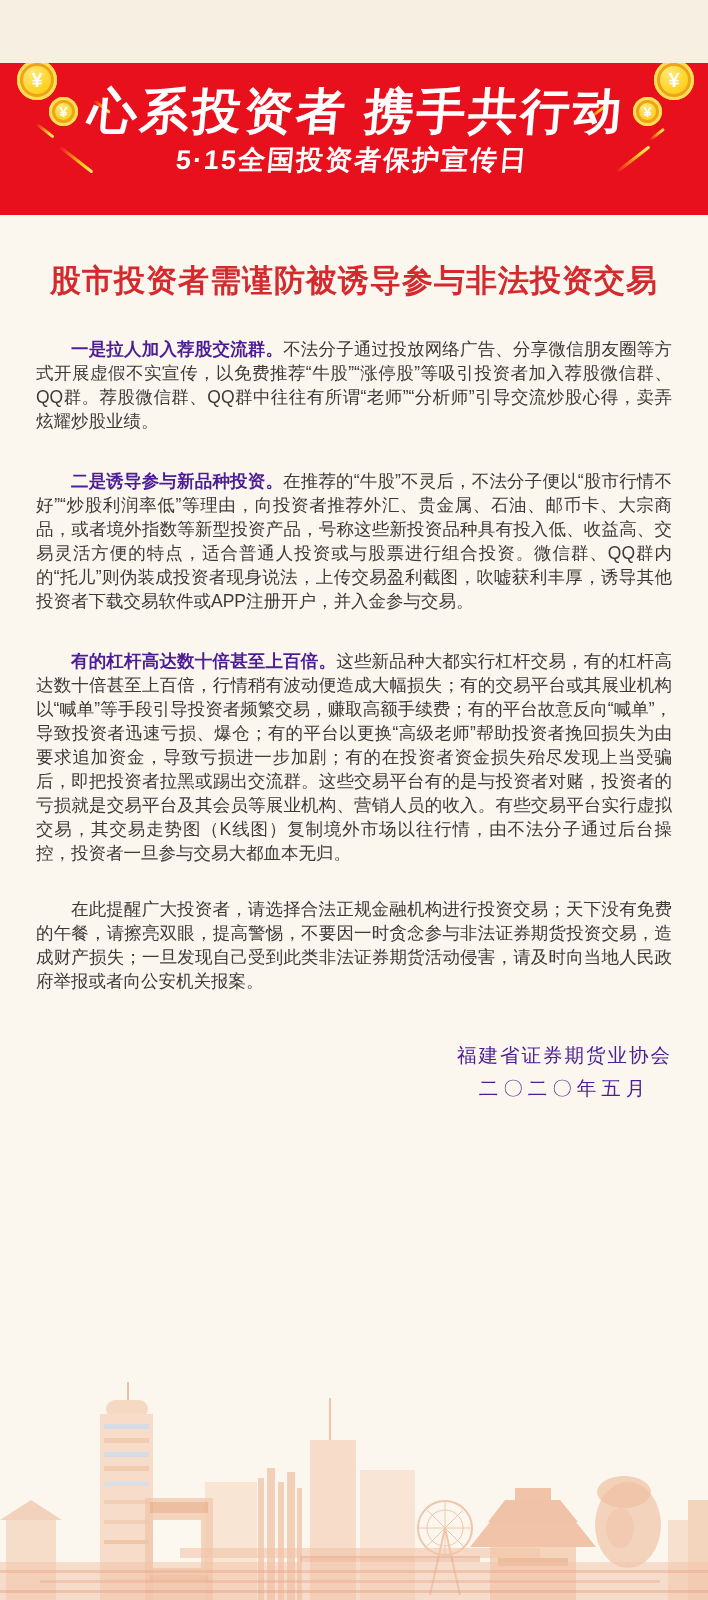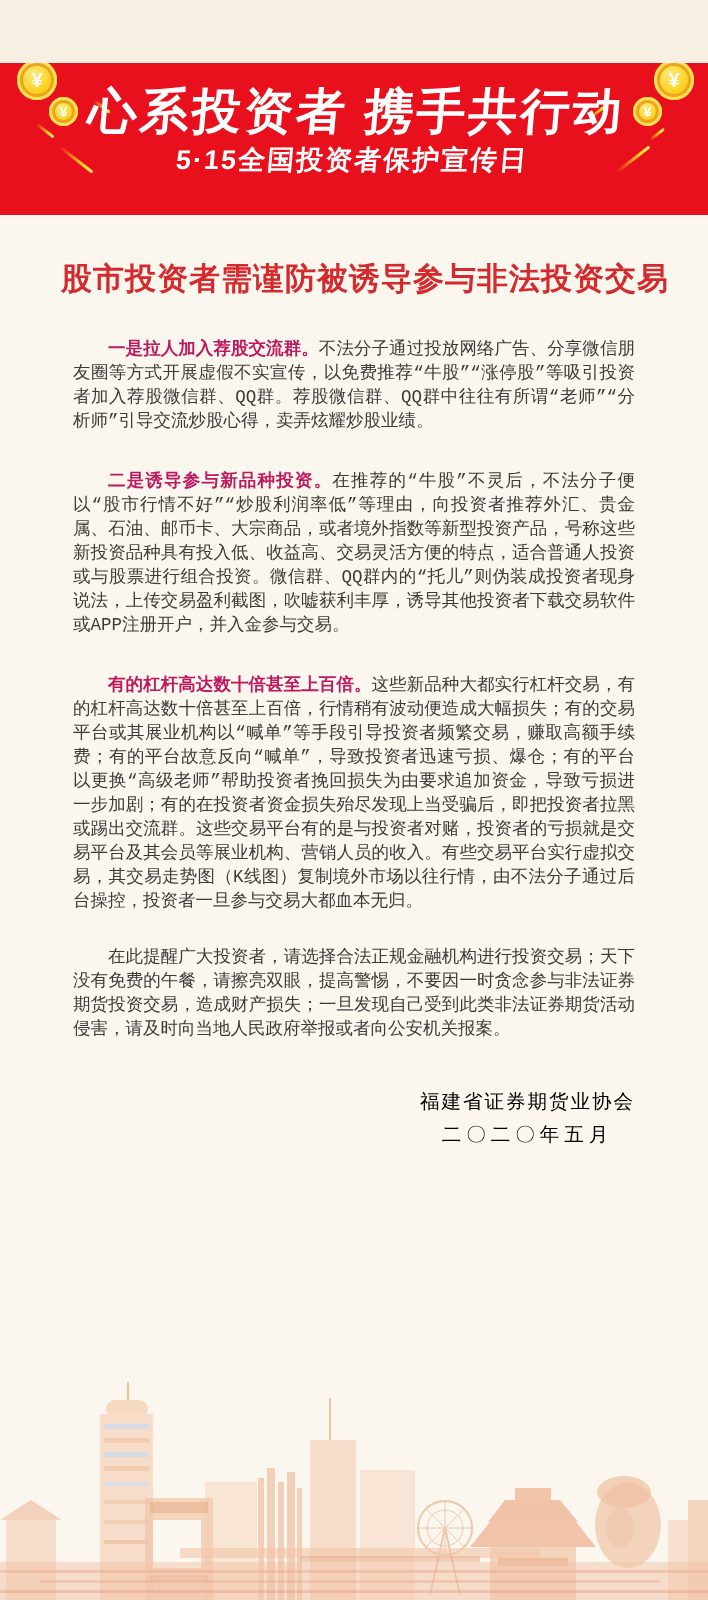--- a/index.html
+++ b/index.html
@@ -53,46 +53,45 @@
   .coin-lg { width:40px; height:40px; font-size:20px; }
   .coin-sm { width:29px; height:29px; font-size:15px; }
   .streak {
     position:absolute; height:3px; border-radius:2px;
     background:linear-gradient(90deg, rgba(255,210,31,0) 0%, #ffd21f 70%, #ffe876 100%);
   }
 
   
   .content {
     position:relative;
-    padding:0 73px;
+    padding:0 36px;
     z-index:2;
-    font-family:Liberation Mono, monospace;
   }
   .headline {
     margin:46px -12px 0;
     font-size:31px; line-height:40px;
     font-weight:bold; color:#d42a2e;
     text-align:center; letter-spacing:1px;
     white-space:nowrap;
   }
   .para {
     margin:36px 0 0;
     font-size:17.5px; line-height:24px;
     color:#3e3a39;
     text-align:justify;
     text-indent:2em;
   }
   .para.first { margin-top:52px; }
-  .para strong { font-weight:bold; color:#be185d; }
+  .para strong { font-weight:bold; color:#4c1d95; }
 
   .signature {
     margin:46px 0 0 auto;
     width:-moz-fit-content; width:fit-content;
     text-align:center;
-    color:#000000;
+    color:#4c1d95;
     font-size:19.5px; line-height:33px;
   }
   .sig-line-1 { letter-spacing:2px; }
   .sig-line-2 { letter-spacing:4px; }
   .sig-line-3 { letter-spacing:5px;text-align:center; }
 
   
   .skyline {
     position:absolute; left:0; bottom:0;
     width:708px; height:230px;

